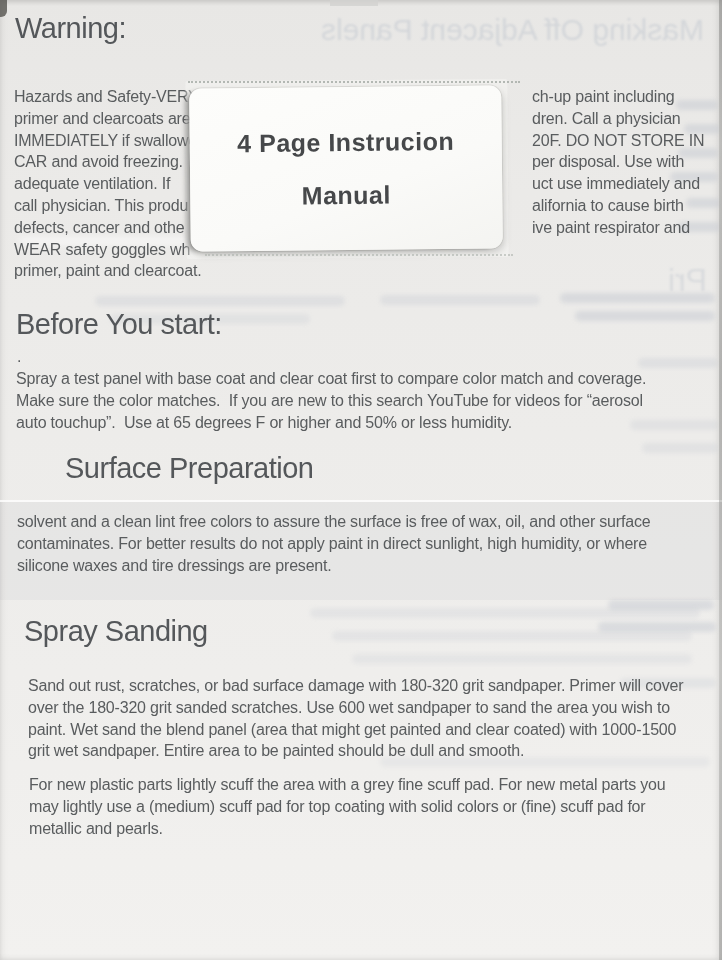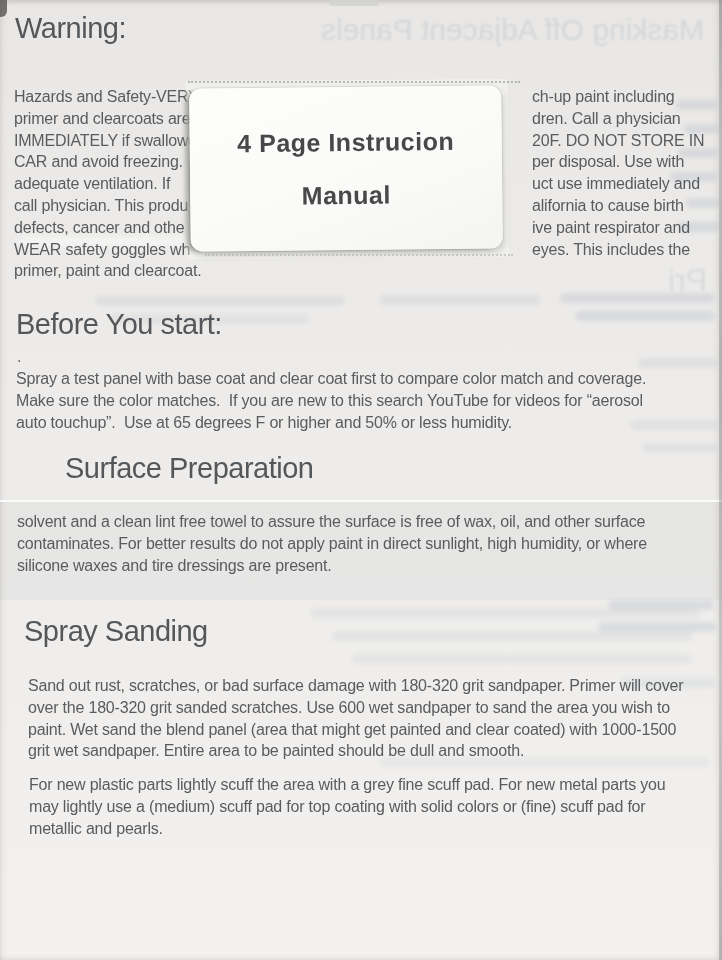--- a/index.html
+++ b/index.html
@@ -96,21 +96,21 @@
 
   <div class="h1" style="left:15px; top:12px;">Warning:</div>
   <div class="para wpara" style="left:14px; top:86px; width:700px;">
       <div class="line"><span class="frag-left">Hazards and Safety-VERY</span><span class="frag-right">ch-up paint including</span></div>
       <div class="line"><span class="frag-left">primer and clearcoats are</span><span class="frag-right">dren. Call a physician</span></div>
       <div class="line"><span class="frag-left">IMMEDIATELY if swallowed</span><span class="frag-right">20F. DO NOT STORE IN</span></div>
       <div class="line"><span class="frag-left">CAR and avoid freezing.</span><span class="frag-right">per disposal. Use with</span></div>
       <div class="line"><span class="frag-left">adequate ventilation. If</span><span class="frag-right">uct use immediately and</span></div>
       <div class="line"><span class="frag-left">call physician. This produ</span><span class="frag-right">alifornia to cause birth</span></div>
       <div class="line"><span class="frag-left">defects, cancer and othe</span><span class="frag-right">ive paint respirator and</span></div>
-      <div class="line"><span class="frag-left">WEAR safety goggles wh</span><span class="frag-right">eyes. This includes the</span></div>
+      <div class="line"><span class="frag-left">WEAR safety goggles wh</span></div>
       <div class="line"><span class="frag-left">primer, paint and clearcoat.</span><span class="frag-right"></span></div>
     </div>
 
   <div class="sticker-backing"></div>
   <div class="dotted top"></div>
   <div class="sticker">
     <div class="stext">4 Page Instrucion</div>
     <div class="stext">Manual</div>
   </div>
   <div class="dotted bottom"></div>
@@ -118,21 +118,21 @@
   <div class="h1" style="left:16px; top:308px;">Before You start:</div>
   <div class="stray-period">.</div>
   <div class="para" style="left:16px; top:368px; width:700px;">
       <div class="line">Spray a test panel with base coat and clear coat first to compare color match and coverage.</div>
       <div class="line">Make sure the color matches.  If you are new to this search YouTube for videos for “aerosol</div>
       <div class="line">auto touchup”.  Use at 65 degrees F or higher and 50% or less humidity.</div>
     </div>
 
   <div class="h1" style="left:17px; top:452px;margin-left:48px;">Surface Preparation</div>
   <div class="para" style="left:17px; top:511px; width:702px;">
-      <div class="line">solvent and a clean lint free towel to assure the surface is free of wax, oil, and other surface</div>
+      <div class="line">solvent and a clean lint free colors to assure the surface is free of wax, oil, and other surface</div>
       <div class="line">contaminates. For better results do not apply paint in direct sunlight, high humidity, or where</div>
       <div class="line">silicone waxes and tire dressings are present.</div>
     </div>
 
   <div class="h1" style="left:24px; top:615px;">Spray Sanding</div>
   <div class="para" style="left:28px; top:675px; width:698px;">
       <div class="line">Sand out rust, scratches, or bad surface damage with 180-320 grit sandpaper. Primer will cover</div>
       <div class="line">over the 180-320 grit sanded scratches. Use 600 wet sandpaper to sand the area you wish to</div>
       <div class="line">paint. Wet sand the blend panel (area that might get painted and clear coated) with 1000-1500</div>
       <div class="line">grit wet sandpaper. Entire area to be painted should be dull and smooth.</div>

